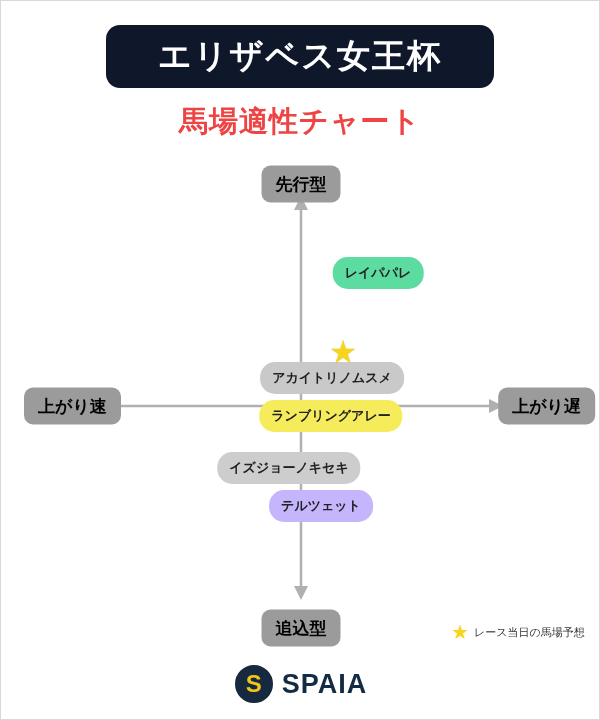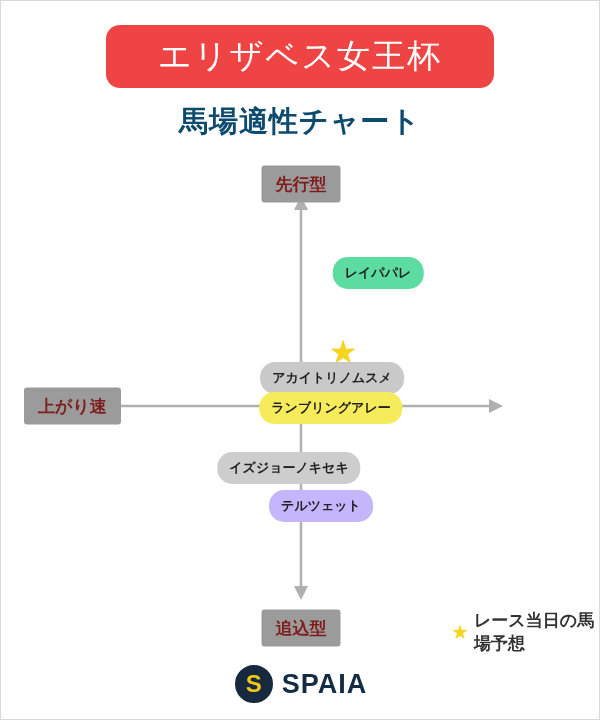--- a/index.html
+++ b/index.html
@@ -8,55 +8,55 @@
     font-family:"Liberation Sans","DejaVu Sans",sans-serif;
     background:#ffffff;
   }
   .frame{
     position:relative;width:600px;height:720px;
     box-sizing:border-box;border:1px solid #d9d9d9;background:#fff;
     overflow:hidden;
   }
   .title-wrap{text-align:center;margin-top:24px;}
   .title-pill{
-    display:inline-block;background:#ef4444;color:#fff;
-    font-size:33px;font-weight:normal;letter-spacing:2px;
+    display:inline-block;background:#0f172a;color:#fff;
+    font-size:33px;font-weight:bold;letter-spacing:2px;
     padding:9px 44px;border-radius:14px;min-width:300px;
   }
   .subtitle{
     text-align:center;margin-top:14px;
-    font-size:29px;font-weight:bold;color:#0c4a6e;letter-spacing:1px;
+    font-size:29px;font-weight:bold;color:#ef4444;letter-spacing:1px;
   }
   .chart{
     position:absolute;left:0;top:155px;width:600px;height:505px;
   }
   .chart svg{position:absolute;left:0;top:0;}
   .axis-pill{
     position:absolute;transform:translate(-50%,-50%);
-    background:#9b9b9b;color:#7f1d1d;font-size:17px;font-weight:bold;
-    padding:7px 14px;border-radius:3px;white-space:nowrap;
+    background:#9b9b9b;color:#000000;font-size:17px;font-weight:bold;
+    padding:7px 14px;border-radius:9px;white-space:nowrap;
   }
   .axis-pill.left{transform:translate(0,-50%);}
   .axis-pill.right{transform:translate(-100%,-50%);}
   .h-pill{
     position:absolute;transform:translate(-50%,-50%);
     border-radius:15px;font-weight:bold;font-size:13px;color:#222;
     padding:7px 12px;white-space:nowrap;z-index:2;
   }
   .chart-star{
     position:absolute;transform:translate(-50%,-54%);
     font-size:32px;line-height:1;z-index:3;
     text-shadow:0 0 1px rgba(0,0,0,0.15);
   }
   .legend{
     position:absolute;left:450px;top:476px;transform:translate(0,-50%);
     display:flex;align-items:center;gap:5px;z-index:2;
   }
   .legend-star{font-size:20px;line-height:1;}
-  .legend-label{font-size:17px;color:#333;font-weight:bold;}
+  .legend-label{font-size:11px;color:#333;}
   .footer{
     position:absolute;left:0;bottom:16px;width:600px;
     display:flex;align-items:center;justify-content:center;gap:9px;
   }
   .logo-circle{
     width:38px;height:38px;border-radius:50%;
     background:#17293E;display:flex;align-items:center;justify-content:center;
     box-sizing:border-box;border:2px solid #17293E;
   }
   .logo-s{color:#F2C618;font-size:24px;font-weight:bold;line-height:1;}
@@ -78,28 +78,29 @@
       <polygon points="300,40 293,54 307,54" fill="#b0b0b0"></polygon>
       <polygon points="300,444 293,430 307,430" fill="#b0b0b0"></polygon>
       <line x1="112" y1="250" x2="488" y2="250" stroke="#b0b0b0" stroke-width="2.5"></line>
       <polygon points="98,250 112,243 112,257" fill="#b0b0b0"></polygon>
       <polygon points="502,250 488,243 488,257" fill="#b0b0b0"></polygon>
     </svg>
 
     <div class="axis-pill" style="left:300px;top:28px;">先行型</div>
     <div class="axis-pill" style="left:300px;top:472px;">追込型</div>
     <div class="axis-pill left" style="left:23px;top:250px;">上がり速</div>
+    <div class="axis-pill right" style="left:594px;top:250px;">上がり遅</div>
 
     <div class="legend">
       <span class="legend-star" style="color: rgb(246, 213, 31);">★</span>
       <span class="legend-label">レース当日の馬場予想</span>
     </div>
   <div class="h-pill" style="left: 377px; top: 117px; background: rgb(92, 220, 160);">レイパパレ</div>
       <div class="h-pill" style="left: 331px; top: 222px; background: rgb(201, 201, 201);">アカイトリノムスメ</div>
-      <div class="h-pill" style="left: 330px; top: 252px; background: rgb(246, 236, 91);">ランブリングアレー</div>
+      <div class="h-pill" style="left: 330px; top: 260px; background: rgb(246, 236, 91);">ランブリングアレー</div>
       <div class="h-pill" style="left: 288px; top: 312px; background: rgb(205, 205, 205); padding-left: 12px;">イズジョーノキセキ</div>
       <div class="h-pill" style="left: 320px; top: 350px; background: #c4b5fd;">テルツェット</div>
       <div class="chart-star" style="left: 342px; top: 197px; color: rgb(246, 213, 31);">★</div>
     </div>
 
   <div class="footer">
     <span class="logo-circle">
         <span class="logo-s">S</span>
       </span>
     <span class="brand-text">SPAIA</span>

